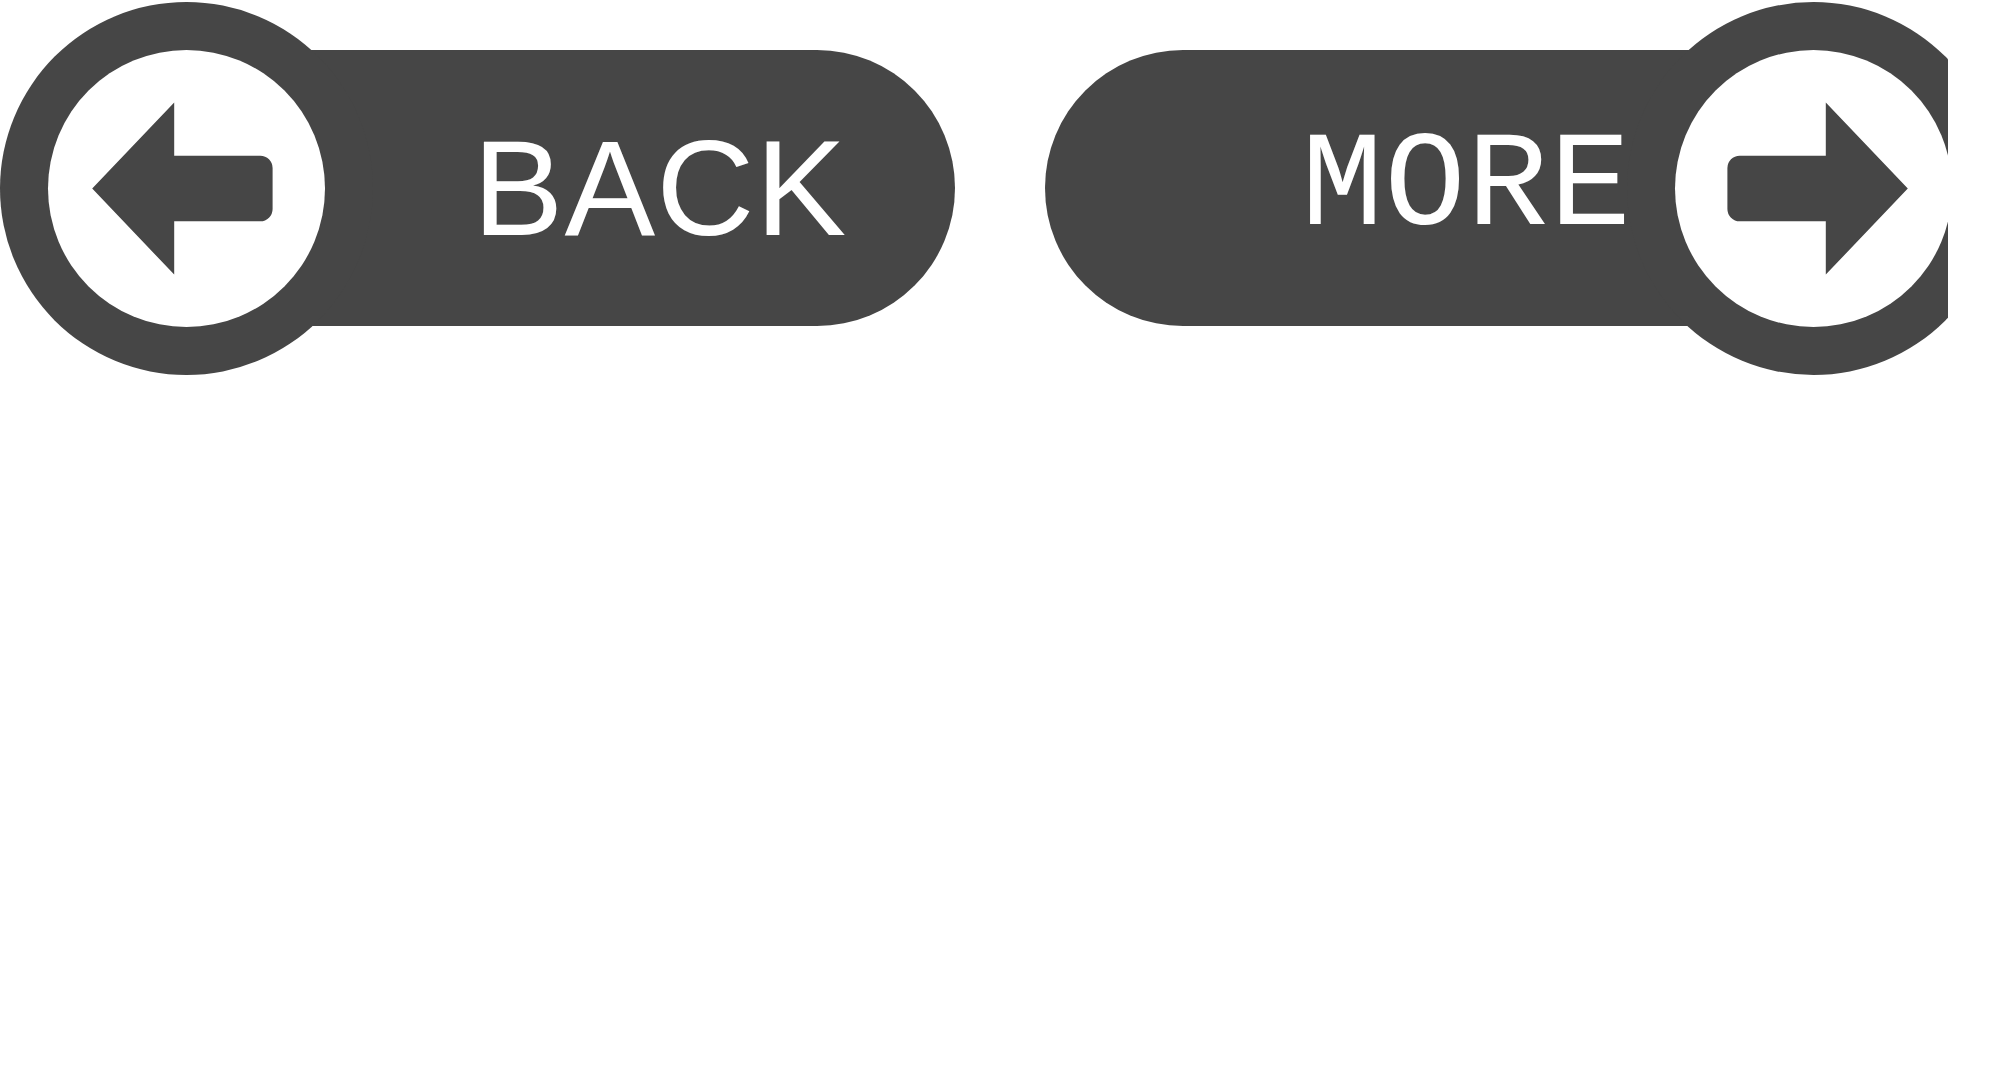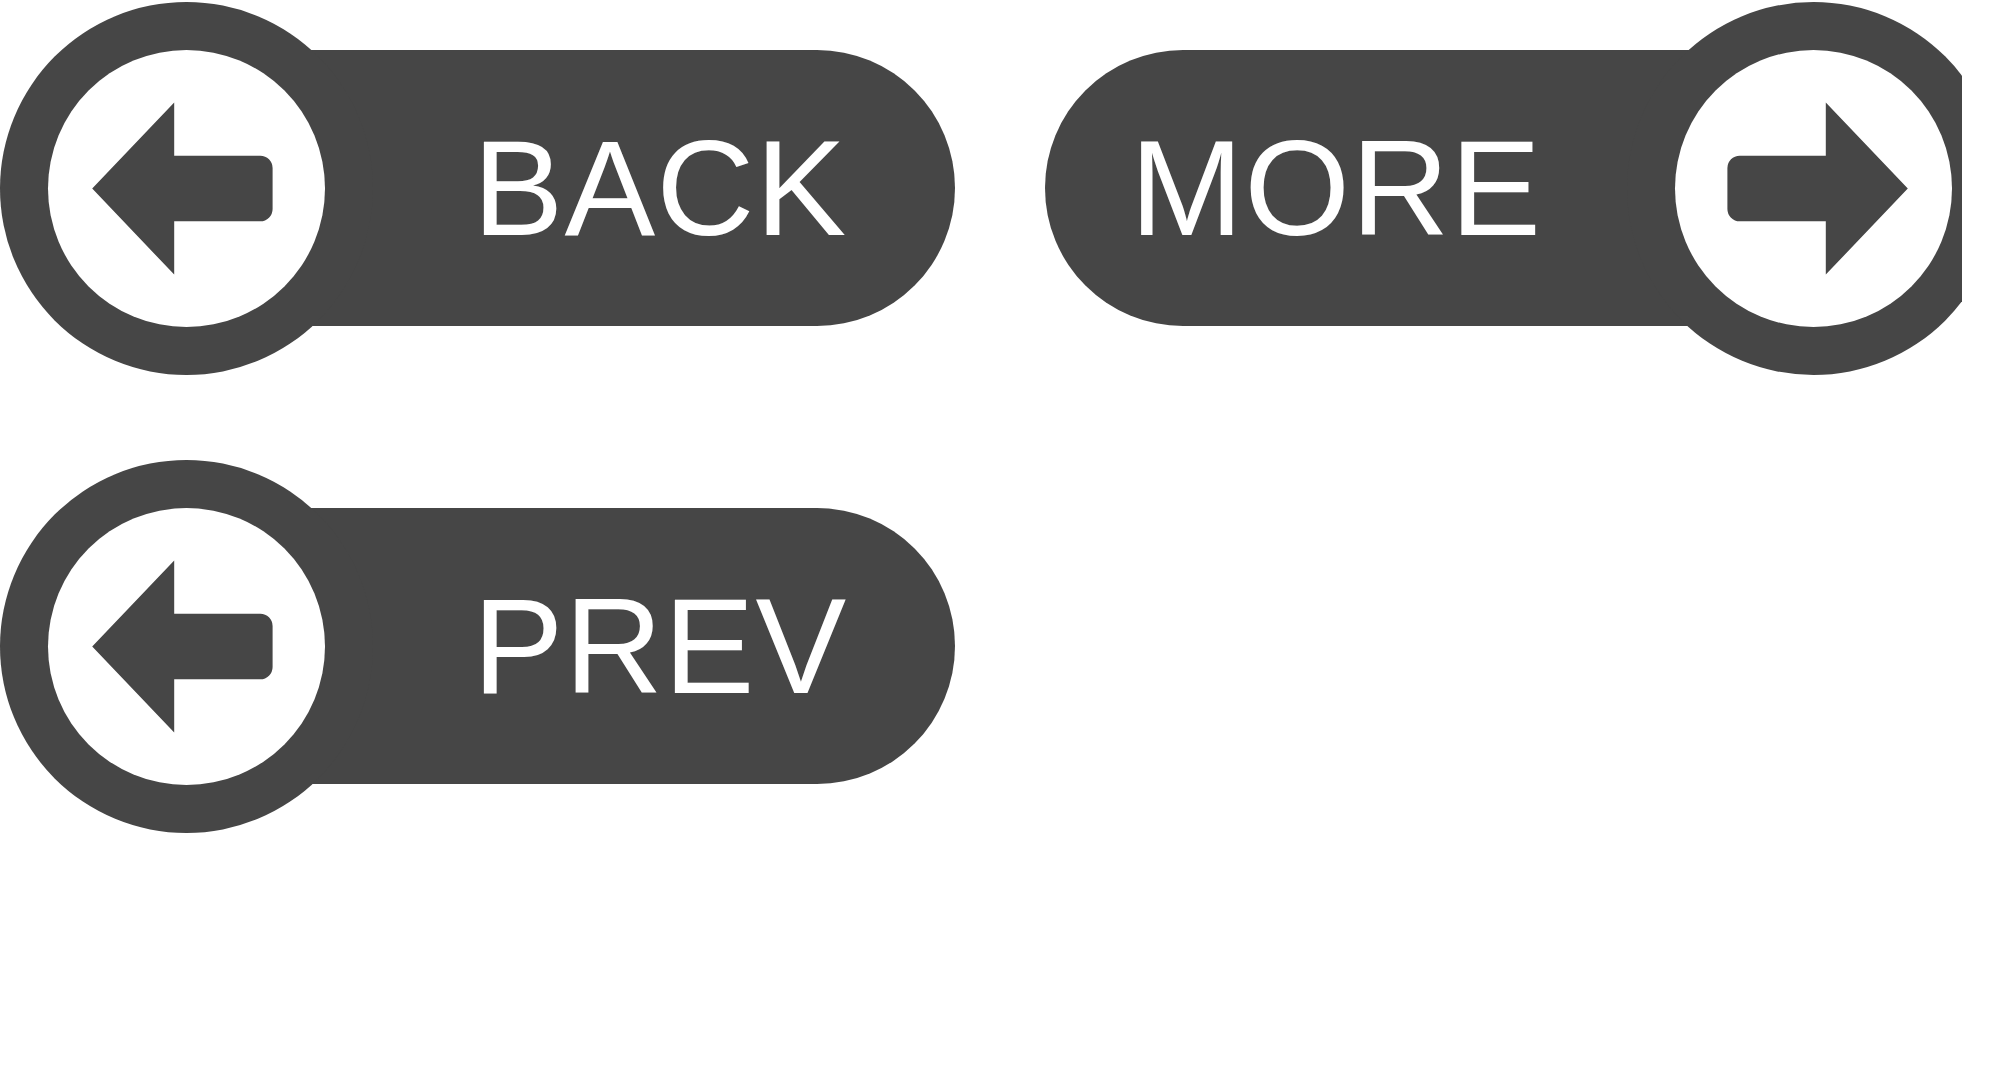--- a/index.html
+++ b/index.html
@@ -10,21 +10,20 @@
   }
   body {
     font-family: "Liberation Sans", sans-serif;
   }
   #stage {
     position: relative;
     width: 1948px;
     height: 1067px;
     background: #ffffff;
     overflow: hidden;
-    padding-left: 14px;
   }
 
   
   .nav-button {
     position: absolute;
     width: 1000px;
     height: 400px;
   }
   .nav-button.row-top  { top: 0px; }
   .nav-button.row-bot  { top: 458px; }
@@ -50,21 +49,21 @@
     line-height: 276px;
     color: #ffffff;
     font-family: "Liberation Sans", sans-serif;
     font-size: 136px;
     font-weight: 400;
     letter-spacing: 1px;
     white-space: nowrap;
     -webkit-font-smoothing: antialiased;
   }
   .label-left-origin  { left: 380px; width: 560px; text-align: center; }
-  .label-right-origin { left: 56px;  width: 560px; text-align: center; }
+  .label-right-origin { left: 72px;  width: 560px; text-align: right; font-family: Liberation Mono, monospace; }
 
   
   .ring {
     position: absolute;
     top: 2px;
     width: 373px;
     height: 373px;
     border-radius: 50%;
     background: #464646;
     box-sizing: border-box;
@@ -129,30 +128,15 @@
     <div class="ring ring-right-origin" style="background: rgb(70, 70, 70);">
       <div class="ring-inner" style="background: rgb(255, 255, 255);"></div>
       <div class="arrow-wrap">
         <svg viewBox="0 0 100 100" xmlns="http://www.w3.org/2000/svg" aria-hidden="true">
           <path class="arrow-shape" d="M56 8 L96 50 L56 92 L56 66 L14 66 A6 6 0 0 1 8 60 L8 40 A6 6 0 0 1 14 34 L56 34 Z" fill="#464646"></path>
         </svg>
       </div>
     </div>
   </div>
 
-  <div class="nav-button row-bot col-left">
-
-    <div class="pill pill-left-origin" style="background: rgb(70, 70, 70);"></div>
-
-    <div class="pill-label label-left-origin" style="color: rgb(255, 255, 255);">PREV</div>
-
-    <div class="ring ring-left-origin" style="background: rgb(70, 70, 70);">
-      <div class="ring-inner" style="background: rgb(255, 255, 255);"></div>
-      <div class="arrow-wrap">
-        <svg viewBox="0 0 100 100" xmlns="http://www.w3.org/2000/svg" aria-hidden="true">
-          <path class="arrow-shape" d="M44 8 L4 50 L44 92 L44 66 L86 66 A6 6 0 0 0 92 60 L92 40 A6 6 0 0 0 86 34 L44 34 Z" fill="#464646"></path>
-        </svg>
-      </div>
-    </div>
-  </div>
 
 
 </div>
 
 </body></html>

